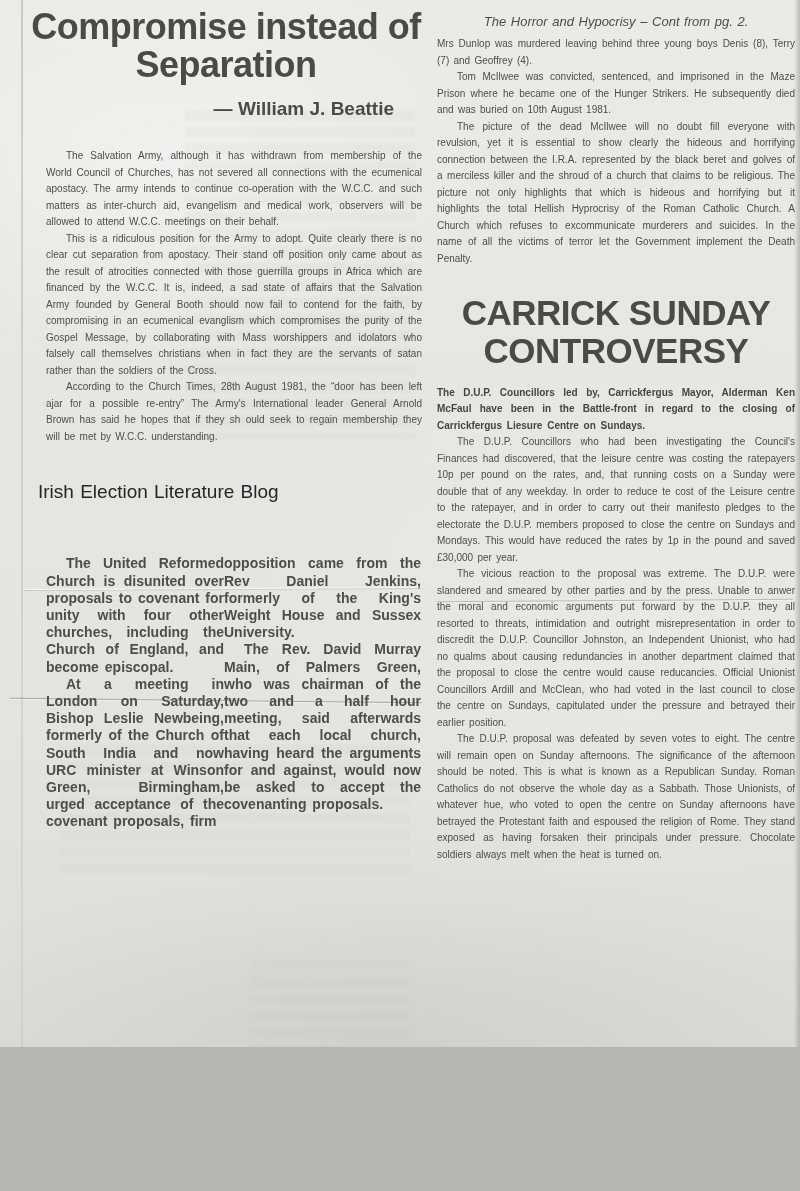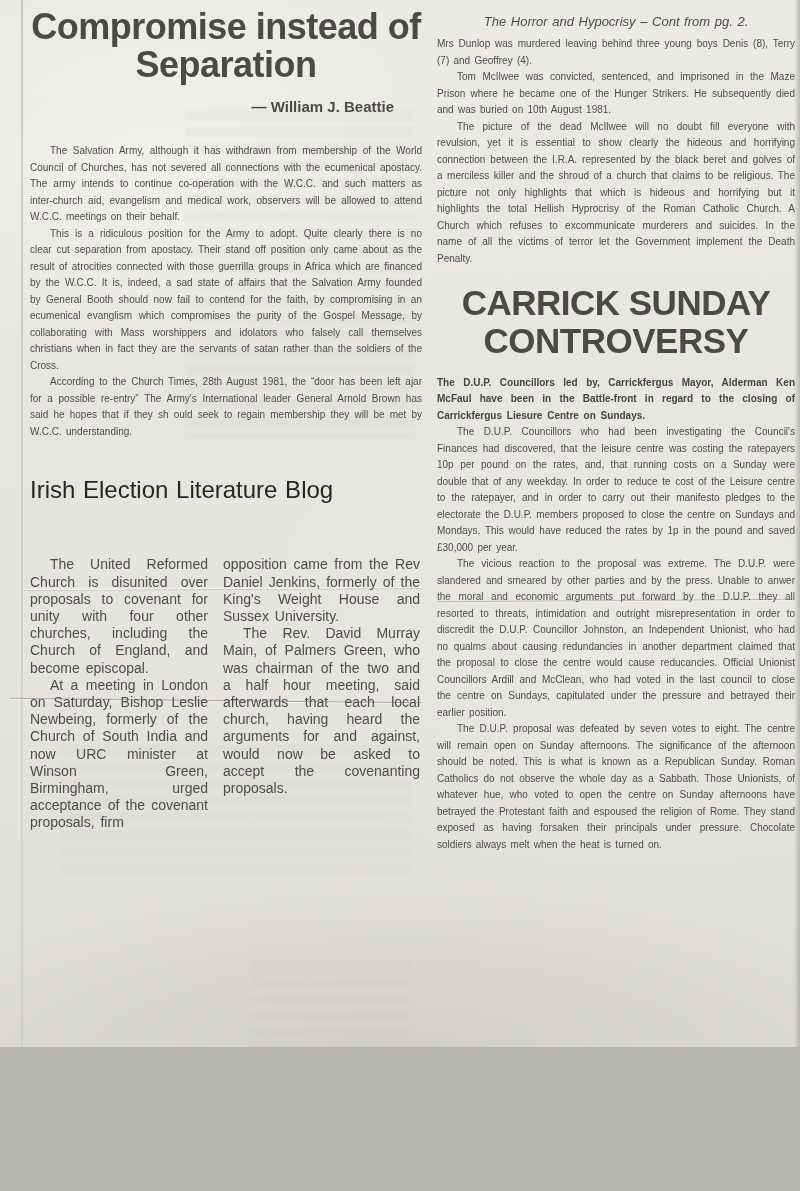--- a/index.html
+++ b/index.html
@@ -24,50 +24,50 @@
   .crease.light{background:rgba(255,255,255,0.65);box-shadow:0 1px 0 rgba(120,118,114,0.25);}
 
   .col-left{position:absolute;left:30px;top:8px;width:392px;}
   .col-right{position:absolute;left:437px;top:14px;width:358px;}
 
   .headline{
     font-weight:bold;color:#4c4a47;text-align:center;
     font-size:36px;line-height:1.06;letter-spacing:-0.5px;margin:0;
   }
   .byline{
-    font-weight:bold;color:#4c4a47;font-size:15px;
+    font-weight:bold;color:#4c4a47;font-size:19px;
     text-align:right;padding-right:28px;margin-top:14px;
   }
   .body-text p{
     margin:0;text-align:justify;text-indent:20px;
     font-size:10px;line-height:16.5px;word-spacing:1.5px;
   }
   .body-text p.no-indent{text-indent:0;}
-  .col-left .body-text{margin-top:28px;}
+  .col-left .body-text{margin-top:28px;margin-left:16px;}
 
-  .watermark{font-size:24px;color:#262626;margin-top:0;word-spacing:1px;}
+  .watermark{font-size:19px;color:#262626;margin-top:0;word-spacing:1px;margin-left:8px;}
 
   .united-title{
     font-weight:bold;color:#54524f;text-align:center;
     font-size:33px;line-height:1.16;letter-spacing:0.5px;margin:0;
   }
-  .two-col{display:flex;gap:15px;margin-top:26px;}
+  .two-col{display:flex;margin-top:26px;font-weight:bold;}
   .two-col .subcol{flex:0 0 auto;}
   .two-col .subcol.c1{width:178px;}
   .two-col .subcol.c2{width:197px;}
   .two-col p{font-size:14px;line-height:17.2px;word-spacing:2px;}
 
   .cont-header{
     font-style:italic;text-align:center;color:#4e4c49;
     font-size:13px;margin:0 0 7px 0;word-spacing:1px;
   }
   .carrick-title{
     font-weight:bold;color:#4c4a47;text-align:center;
     font-size:35px;line-height:1.08;letter-spacing:-0.5px;
-    margin:17px 0 15px 0;
+    margin:27px 0 15px 0;
   }
   .intro-bold p{font-weight:bold;color:#47453f;text-indent:0;word-spacing:2px;}
 
   .page-number{
     position:absolute;left:414px;top:1156px;
     font-size:17px;color:#55534f;
   }
 </style>
 </head>
 <body>

